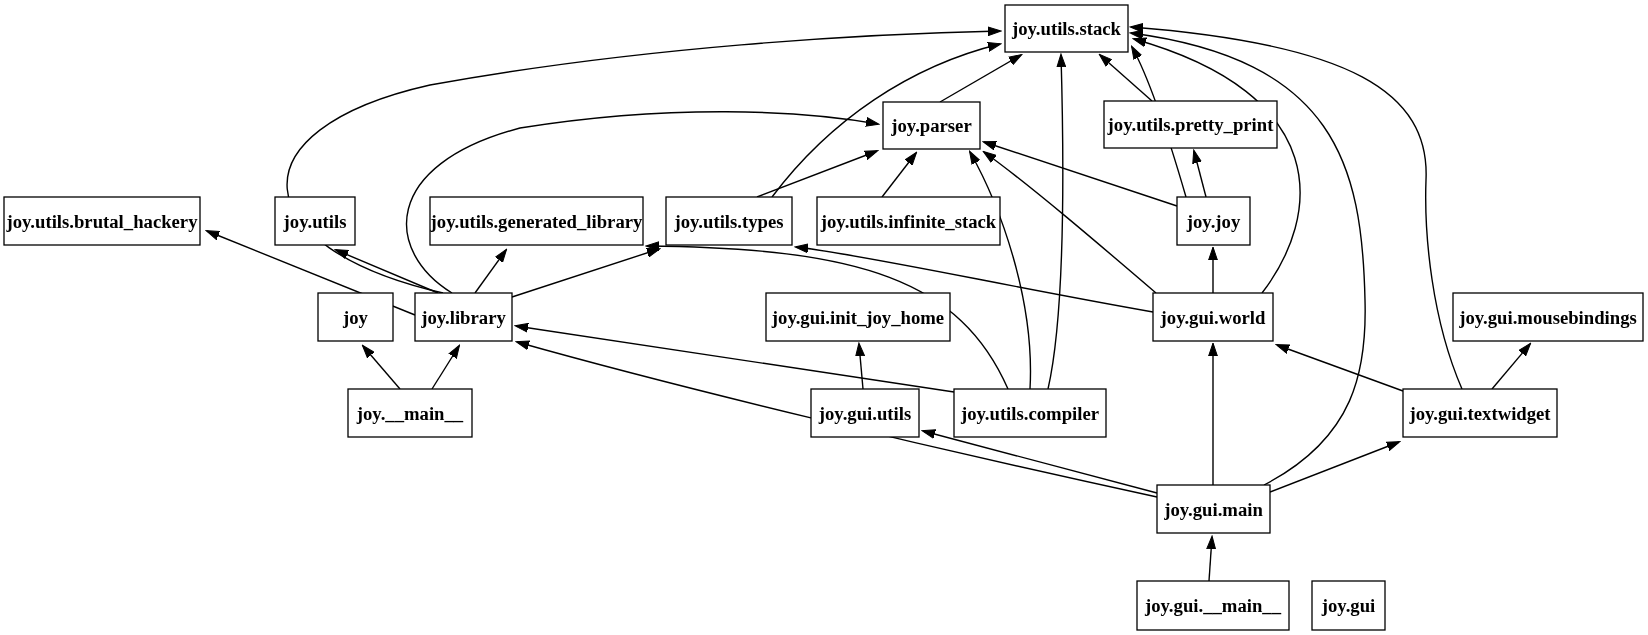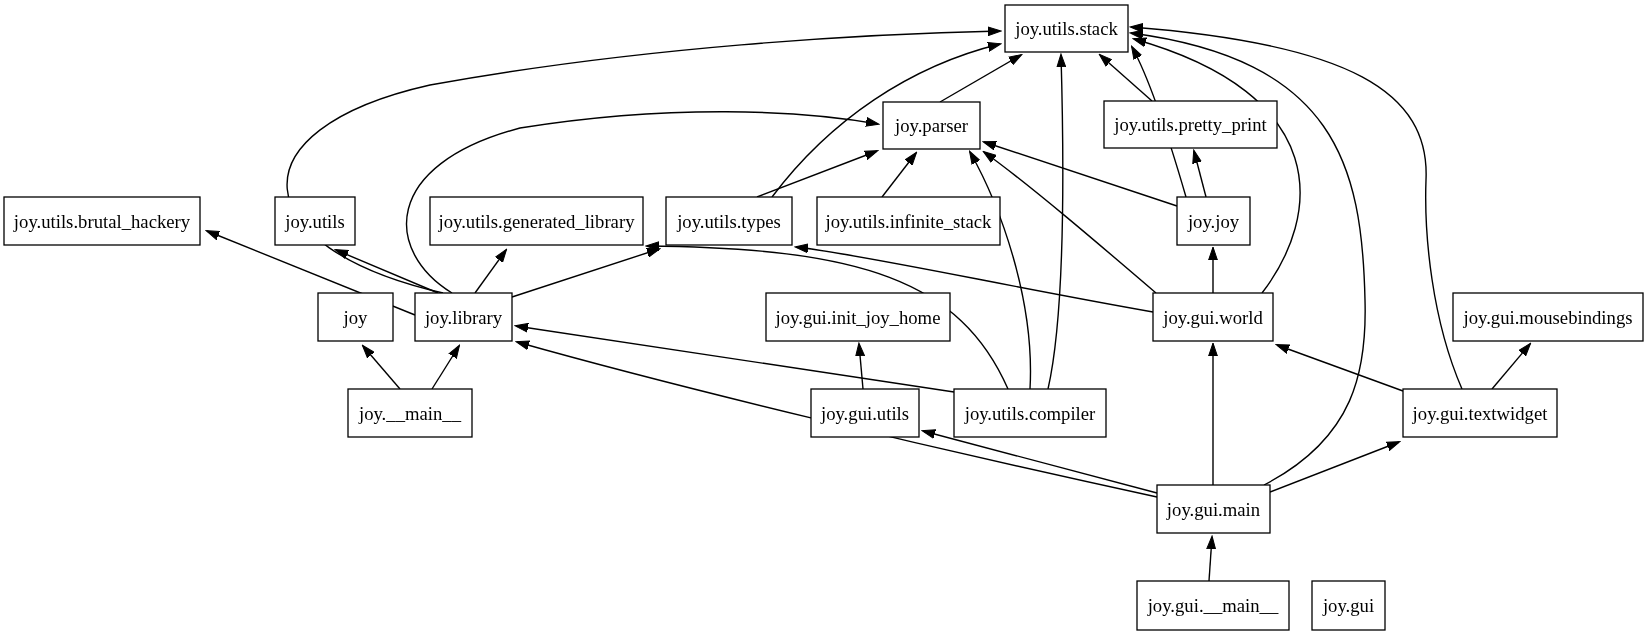--- a/index.html
+++ b/index.html
@@ -8,20 +8,21 @@
     background: #ffffff;
     width: 1648px;
     height: 635px;
     overflow: hidden;
   }
   #canvas-wrap {
     position: relative;
     width: 1648px;
     height: 635px;
     background: #ffffff;
+    font-weight: bold;
   }
   svg {
     display: block;
     font-family: "Liberation Serif", "DejaVu Serif", serif;
   }
   .node-box {
     fill: #ffffff;
     stroke: #000000;
     stroke-width: 1.3px;
   }

